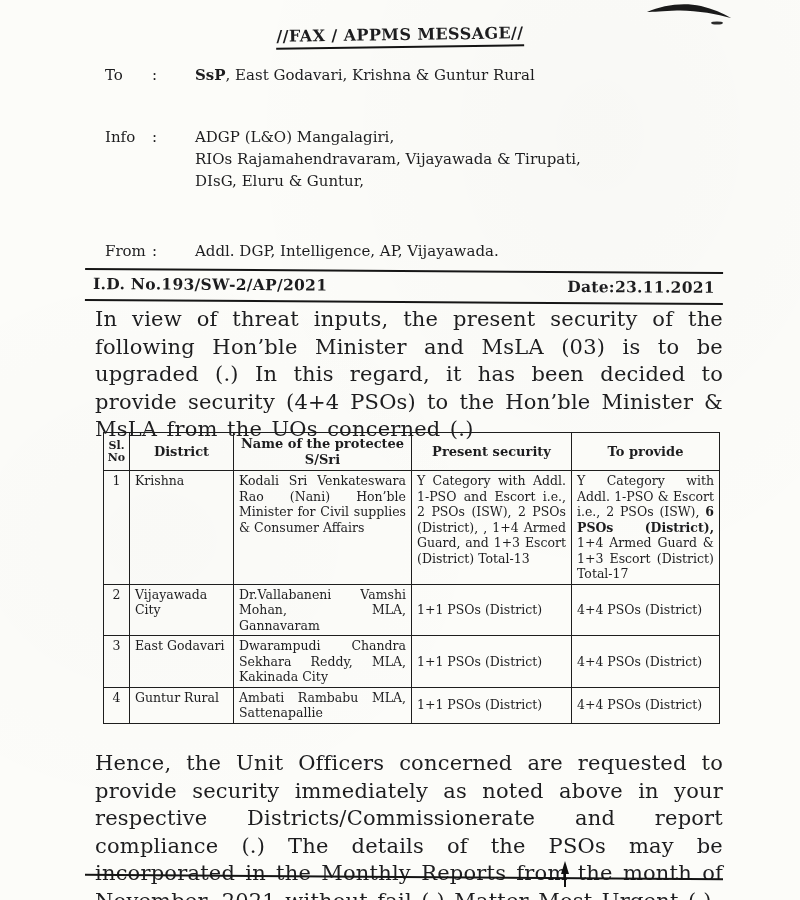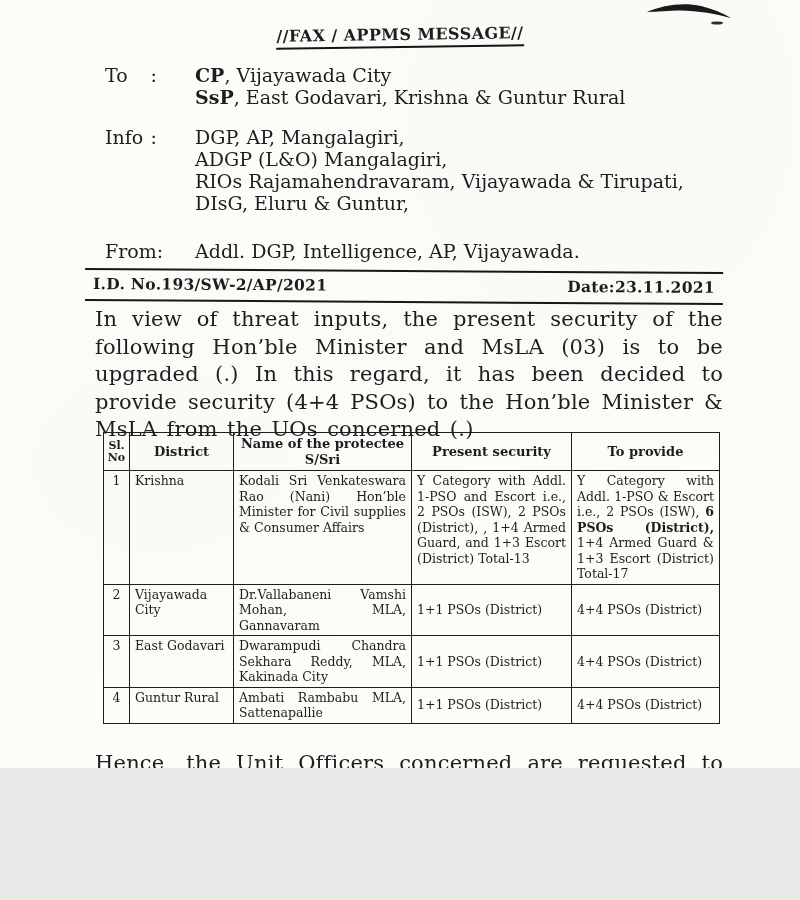--- a/index.html
+++ b/index.html
@@ -1,31 +1,31 @@
 <!DOCTYPE html>
 <html><head>
 <meta charset="utf-8">
 <style>
   html,body { margin:0; padding:0; background:#e8e8e6; }
   .page {
-    position:relative; width:800px; height:768px; margin:0 auto;
+    position:relative; width:800px; height:900px; margin:0 auto;
     background:
       radial-gradient(ellipse at 75% 15%, rgba(0,0,0,0.015), transparent 45%),
       radial-gradient(ellipse at 20% 60%, rgba(0,0,0,0.012), transparent 40%),
       #fcfcf9;
     font-family:"DejaVu Serif","Liberation Serif",serif;
     color:#1d1d1f; overflow:hidden;
   }
   
   .title-wrap { position:absolute; top:25px; left:0; width:100%; text-align:center;
     transform:rotate(-0.8deg); }
   .title-text { font-size:16px; font-weight:bold; letter-spacing:0.4px;
     border-bottom:2.6px solid #141414; padding-bottom:2px; }
   
-  .addr { position:absolute; left:105px; font-size:19px; line-height:22px; }
+  .addr { position:absolute; left:105px; font-size:15px; line-height:22px; }
   .addr .lbl { position:absolute; left:0; top:0; width:52px; display:flex;
     justify-content:space-between; }
   .addr .content { margin-left:90px; }
   .b { font-weight:bold; }
   #to-block   { top:64px; }
   #info-block { top:126px; }
   #from-block { top:240px; }
   
   .refband { position:absolute; left:85px; top:270px; width:622px;
     border-top:2.6px solid #161616; border-bottom:2.6px solid #161616;
@@ -73,35 +73,31 @@
     <span class="title-text">//FAX / APPMS MESSAGE//</span>
   </div>
 
   <div class="addr" id="to-block">
     <span class="lbl">
       <span>To</span>
       <span>:</span>
     </span>
     <div class="content">
       <div>
-        <span class="b">CP</span><span>, Vijayawada City</span>
-      </div>
-      <div>
         <span class="b">SsP</span><span>, East Godavari, Krishna &amp; Guntur Rural</span>
       </div>
     </div>
   </div>
 
   <div class="addr" id="info-block">
     <span class="lbl">
       <span>Info</span>
       <span>:</span>
     </span>
     <div class="content">
-      <div>DGP, AP, Mangalagiri,</div>
       <div>ADGP (L&amp;O) Mangalagiri,</div>
       <div>RIOs Rajamahendravaram, Vijayawada &amp; Tirupati,</div>
       <div>DIsG, Eluru &amp; Guntur,</div>
     </div>
   </div>
 
   <div class="addr" id="from-block">
     <span class="lbl">
       <span>From</span>
       <span>:</span>

